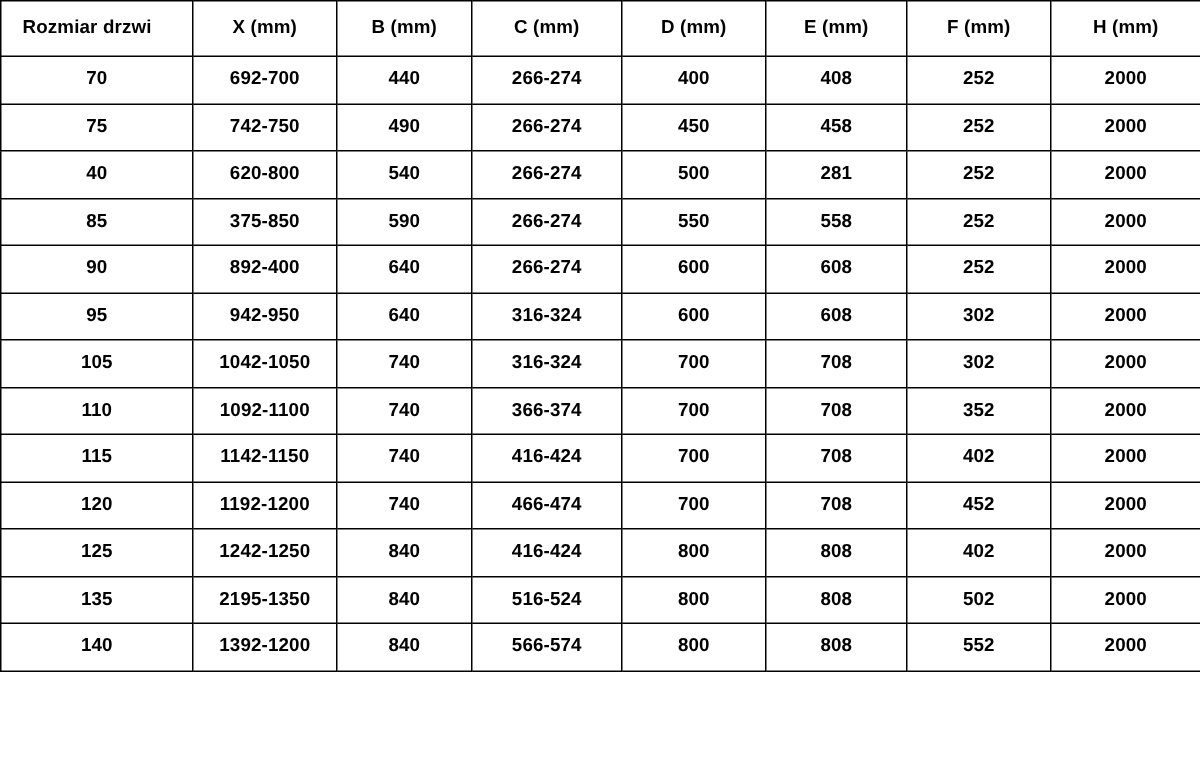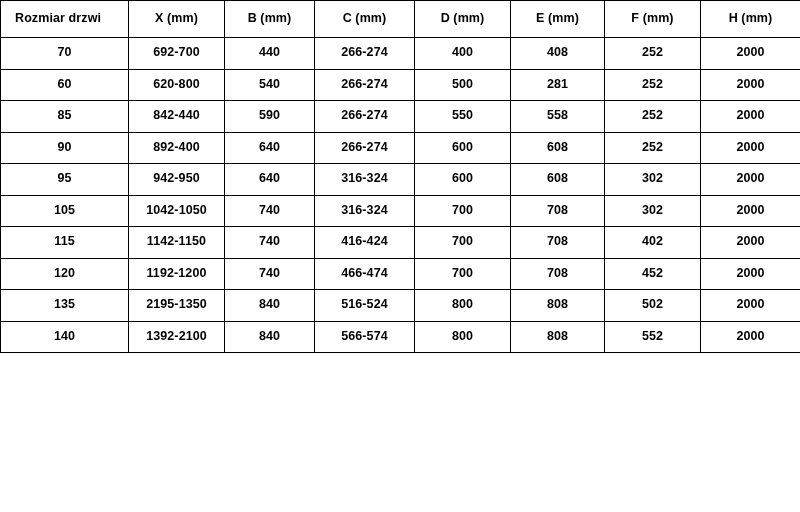--- a/index.html
+++ b/index.html
@@ -87,32 +87,42 @@
         <td>70</td>
         <td>692-700</td>
         <td>440</td>
         <td>266-274</td>
         <td>400</td>
         <td>408</td>
         <td>252</td>
         <td>2000</td>
       </tr>
       <tr>
-        <td>60</td>
+        <td>75</td>
+        <td>742-750</td>
+        <td>490</td>
+        <td>266-274</td>
+        <td>450</td>
+        <td>458</td>
+        <td>252</td>
+        <td>2000</td>
+      </tr>
+      <tr>
+        <td>40</td>
         <td>620-800</td>
         <td>540</td>
         <td>266-274</td>
         <td>500</td>
         <td>281</td>
         <td>252</td>
         <td>2000</td>
       </tr>
       <tr>
         <td>85</td>
-        <td>842-440</td>
+        <td>375-850</td>
         <td>590</td>
         <td>266-274</td>
         <td>550</td>
         <td>558</td>
         <td>252</td>
         <td>2000</td>
       </tr>
       <tr>
         <td>90</td>
         <td>892-400</td>
@@ -137,52 +147,72 @@
         <td>105</td>
         <td>1042-1050</td>
         <td>740</td>
         <td>316-324</td>
         <td>700</td>
         <td>708</td>
         <td>302</td>
         <td>2000</td>
       </tr>
       <tr>
+        <td>110</td>
+        <td>1092-1100</td>
+        <td>740</td>
+        <td>366-374</td>
+        <td>700</td>
+        <td>708</td>
+        <td>352</td>
+        <td>2000</td>
+      </tr>
+      <tr>
         <td>115</td>
         <td>1142-1150</td>
         <td>740</td>
         <td>416-424</td>
         <td>700</td>
         <td>708</td>
         <td>402</td>
         <td>2000</td>
       </tr>
       <tr>
         <td>120</td>
         <td>1192-1200</td>
         <td>740</td>
         <td>466-474</td>
         <td>700</td>
         <td>708</td>
         <td>452</td>
+        <td>2000</td>
+      </tr>
+      <tr>
+        <td>125</td>
+        <td>1242-1250</td>
+        <td>840</td>
+        <td>416-424</td>
+        <td>800</td>
+        <td>808</td>
+        <td>402</td>
         <td>2000</td>
       </tr>
       <tr>
         <td>135</td>
         <td>2195-1350</td>
         <td>840</td>
         <td>516-524</td>
         <td>800</td>
         <td>808</td>
         <td>502</td>
         <td>2000</td>
       </tr>
       <tr>
         <td>140</td>
-        <td>1392-2100</td>
+        <td>1392-1200</td>
         <td>840</td>
         <td>566-574</td>
         <td>800</td>
         <td>808</td>
         <td>552</td>
         <td>2000</td>
       </tr>
     </tbody>
   </table>
 </div>

